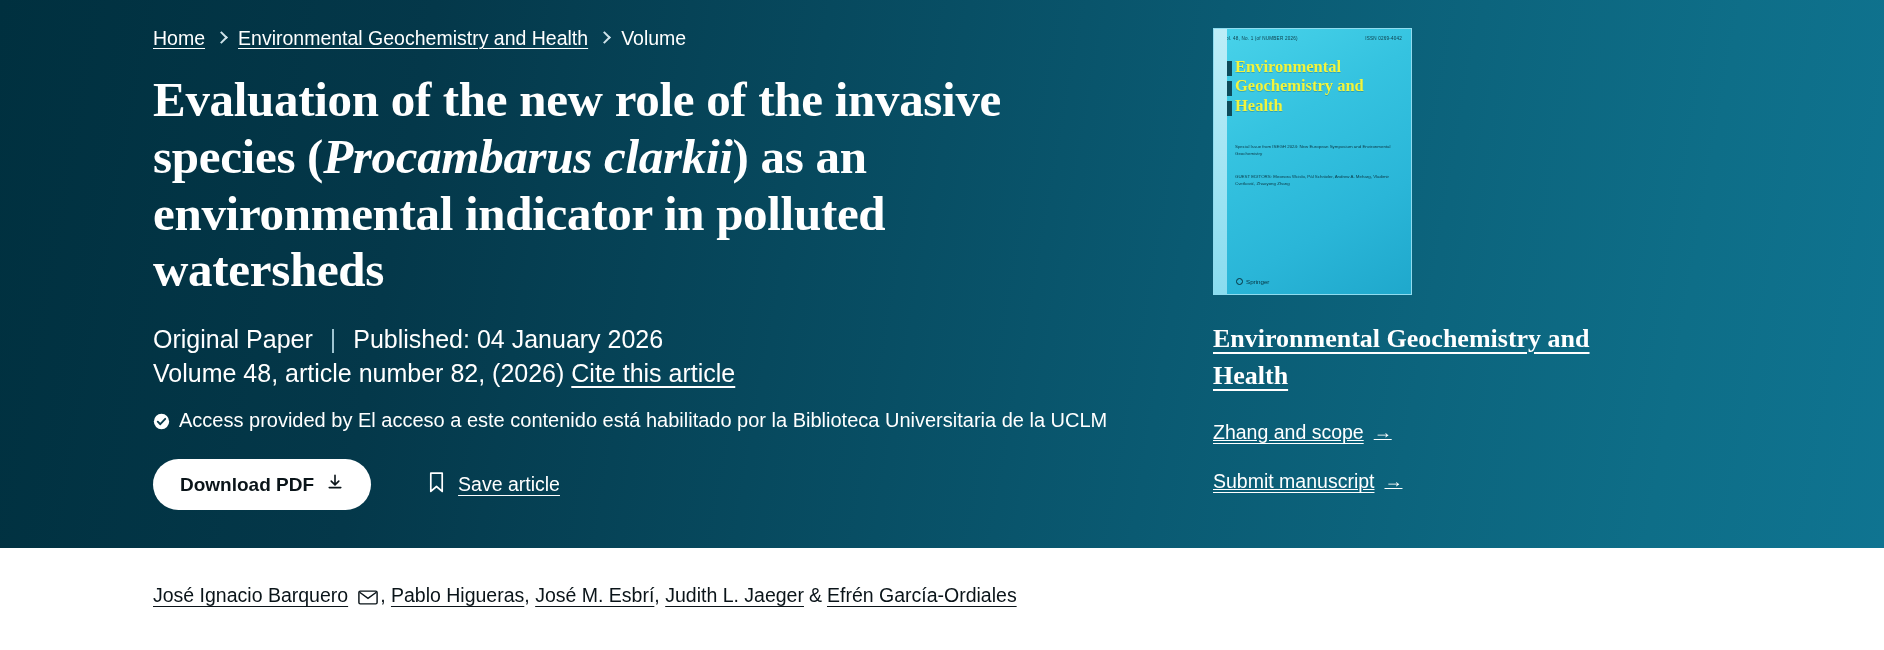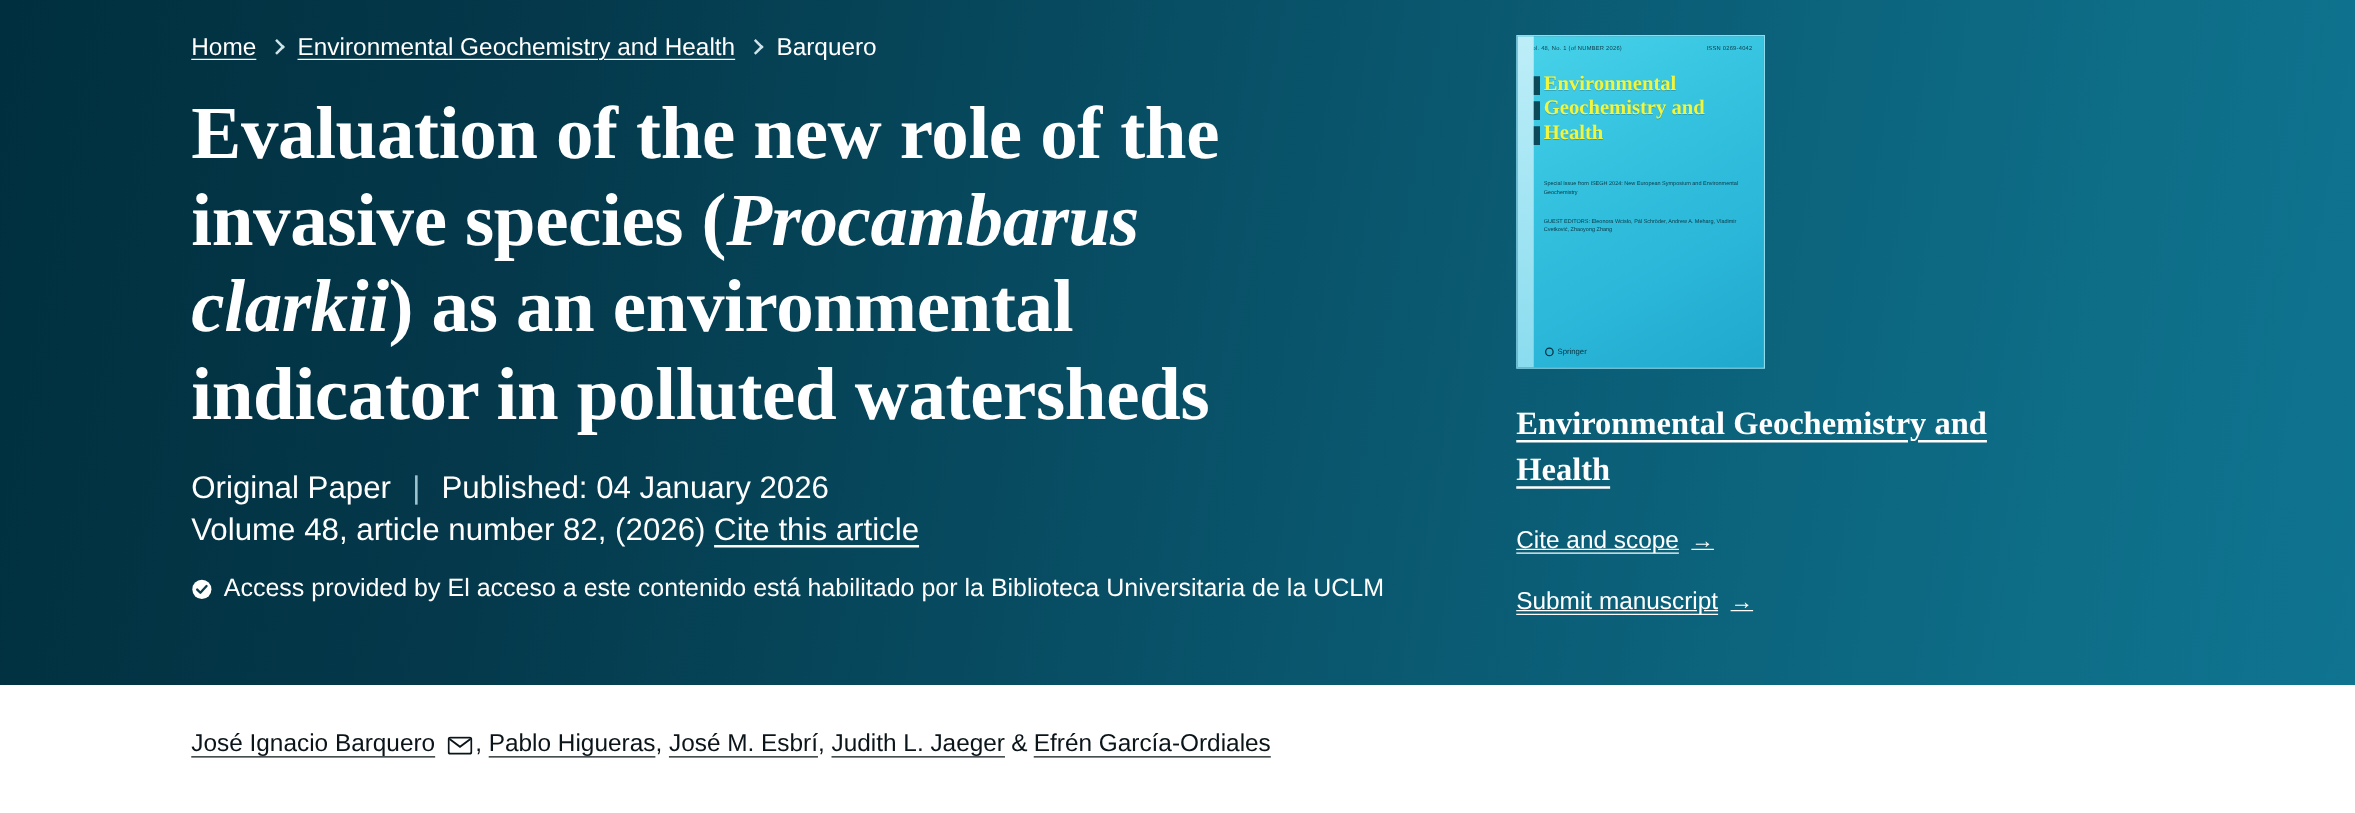--- a/index.html
+++ b/index.html
@@ -52,21 +52,21 @@
     border-bottom: 2px solid #cfe3ea;
     transform: rotate(-45deg);
     position: relative;
     top: -1px;
   }
 
   
   .article-title {
     font-family: "Liberation Serif", serif;
     font-weight: 700;
-    font-size: 60px;
+    font-size: 49px;
     line-height: 1.16;
     letter-spacing: -0.3px;
     margin: 0 0 26px 0;
     max-width: 935px;
     color: #ffffff;
   }
   .article-title i { font-style: italic; }
 
   
   .meta-line {
@@ -243,21 +243,21 @@
 <body>
 
 <div class="hero">
   <div class="hero-inner">
 
     <nav class="breadcrumb">
       <a href="#">Home</a>
       <span class="crumb-sep"></span>
       <a href="#">Environmental Geochemistry and Health</a>
       <span class="crumb-sep"></span>
-      <span class="crumb-current">Barquero</span>
+      <span class="crumb-current">Volume</span>
     </nav>
 
     <h1 class="article-title"><span>Evaluation of the new role of the invasive species (</span><i>Procambarus clarkii</i><span>) as an environmental indicator in polluted watersheds</span></h1>
 
     <div class="meta-line">
       <span>Original Paper</span>
       <span class="meta-sep">|</span>
       <span>Published: 04 January 2026</span>
     </div>
     <div class="meta-line">
@@ -268,20 +268,40 @@
     <div class="access-line">
       <span class="access-icon">
         <svg width="17" height="17" viewBox="0 0 20 20">
           <circle cx="10" cy="10" r="9" fill="#ffffff"></circle>
           <path d="M5.6 10.2 L8.6 13.2 L14.4 6.9" fill="none" stroke="#0a3c4c" stroke-width="2.2" stroke-linecap="round" stroke-linejoin="round"></path>
         </svg>
       </span>
       <span>Access provided by El acceso a este contenido está habilitado por la Biblioteca Universitaria de la UCLM</span>
     </div>
 
+    <div class="actions">
+      <button class="btn-download">
+        <span>Download PDF</span>
+        <span>
+          <svg width="18" height="18" viewBox="0 0 20 20">
+            <path d="M10 2.5 V12.5 M5.8 9 L10 13.2 L14.2 9" fill="none" stroke="#0a1419" stroke-width="1.8" stroke-linecap="round" stroke-linejoin="round"></path>
+            <path d="M3.6 16.2 H16.4" fill="none" stroke="#0a1419" stroke-width="1.8" stroke-linecap="round"></path>
+          </svg>
+        </span>
+      </button>
+
+      <button class="btn-save">
+        <span>
+          <svg width="19" height="23" viewBox="0 0 20 24">
+            <path d="M4 2.2 H16 V21.4 L10 16.2 L4 21.4 Z" fill="none" stroke="#ffffff" stroke-width="1.8" stroke-linejoin="round"></path>
+          </svg>
+        </span>
+        <span class="label">Save article</span>
+      </button>
+    </div>
   </div>
 
   <div class="rail">
     <div class="cover">
       <div class="cover-topbar">
         <span>Vol. 48, No. 1 (of NUMBER 2026)</span>
         <span>ISSN 0269-4042</span>
       </div>
       <div class="cover-spine"></div>
       <div class="cover-tick" style="top:32px;height:15px;"></div>
@@ -293,21 +313,21 @@
       <div class="cover-springer">
         <span class="springer-mark"></span>
         <span>Springer</span>
       </div>
     </div>
 
     <a href="#" class="journal-link">Environmental Geochemistry and Health</a>
 
     <div>
       <a href="#" class="rail-link">
-        <span class="label">Cite and scope</span>
+        <span class="label">Zhang and scope</span>
         <span class="arrow">→</span>
       </a>
     </div>
     <div>
       <a href="#" class="rail-link">
         <span class="label">Submit manuscript</span>
         <span class="arrow">→</span>
       </a>
     </div>
   </div>

